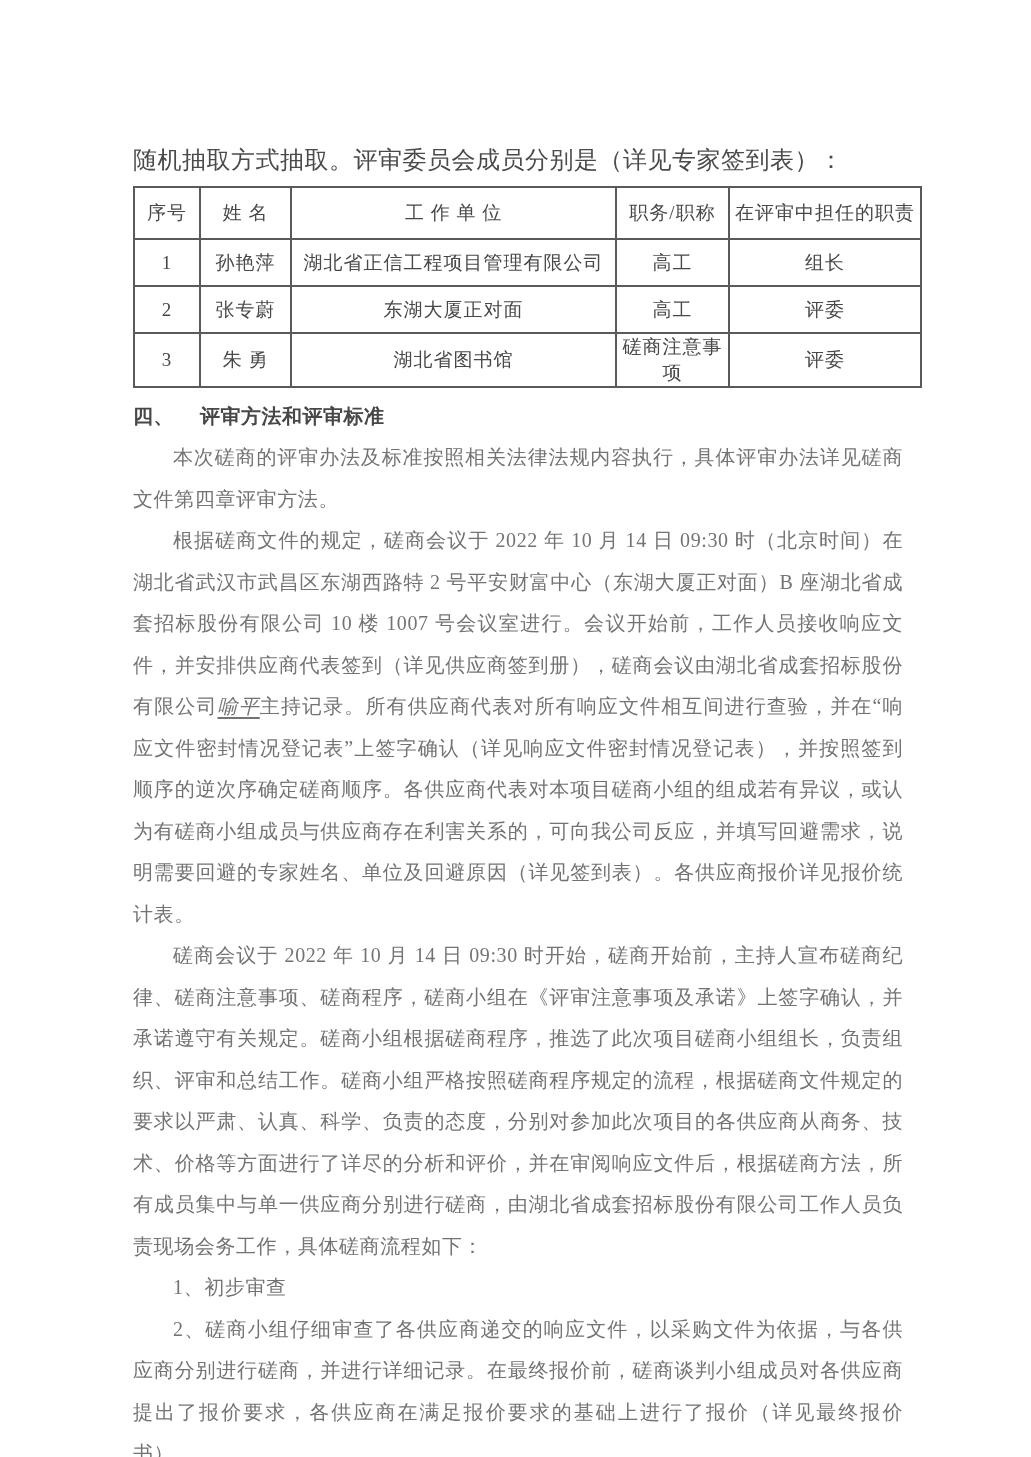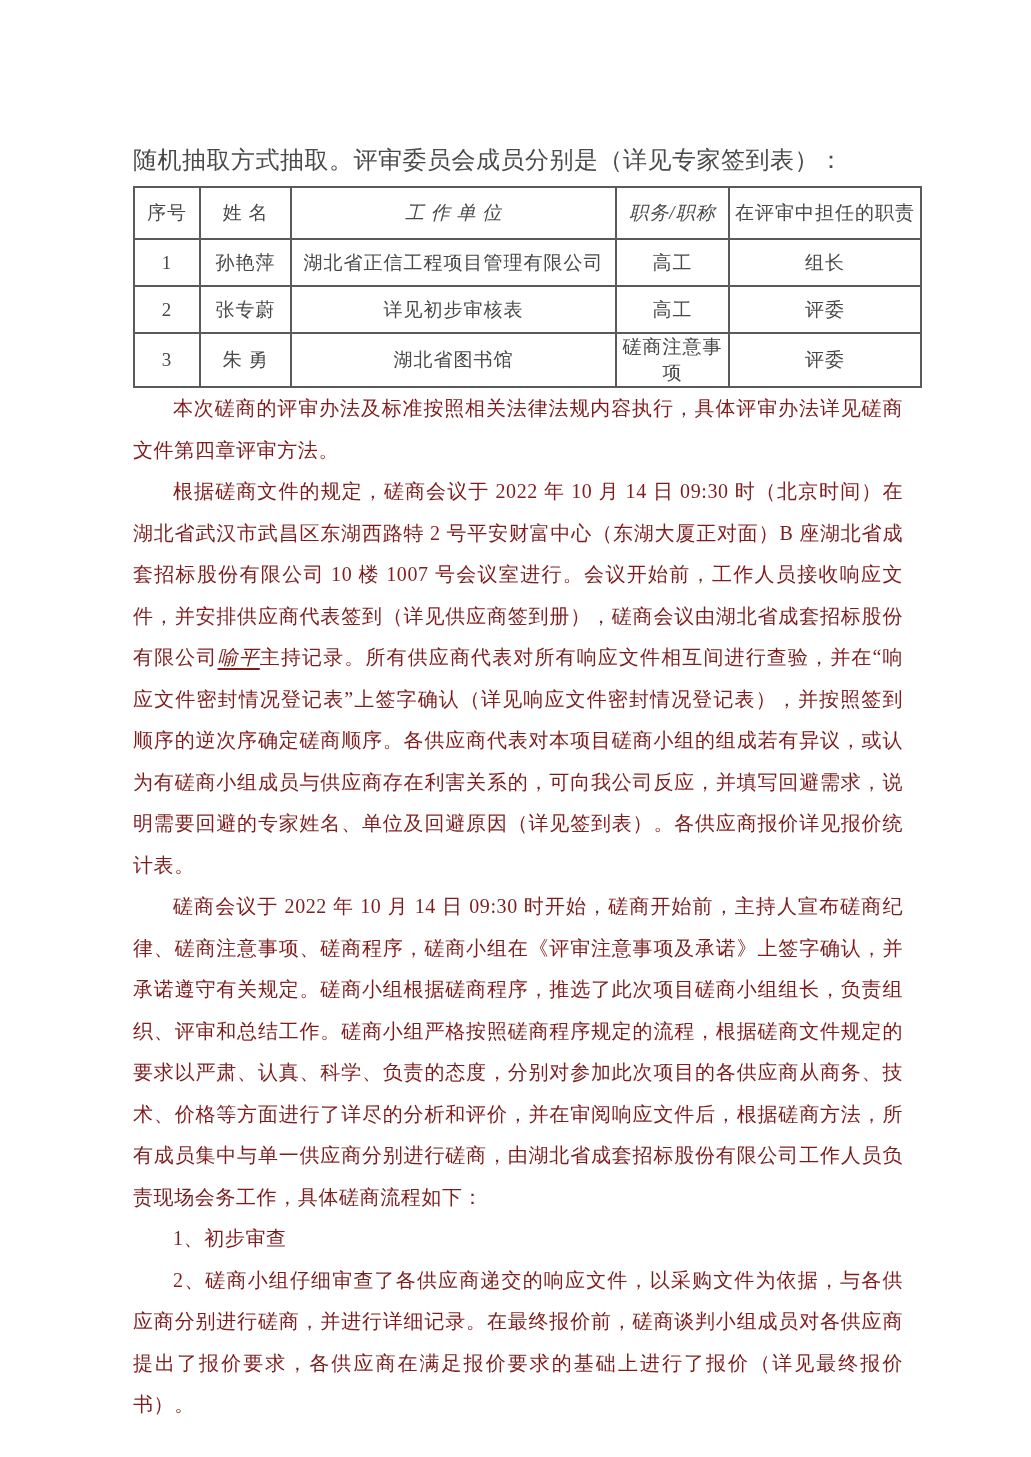--- a/index.html
+++ b/index.html
@@ -40,22 +40,22 @@
     vertical-align: middle;
     font-size: 19px;
     letter-spacing: 1px;
     padding: 0 4px;
     overflow: hidden;
   }
   table.committee tr.hdr td { height: 50px; }
   table.committee tr.data td { height: 45px; }
   .col-no  { width: 56px; }
   .col-name{ width: 81px; margin-left: 32px; }
-  .col-org { width: 315px; font-style: italic; }
-  .col-title{ width: 103px; font-style: italic; }
+  .col-org { width: 315px; }
+  .col-title{ width: 103px; }
   .col-role{ width: 182px; }
 
   .sec-heading {
     font-family: "Liberation Sans", sans-serif;
     font-weight: bold;
     font-size: 20px;
     color: #474747;
     line-height: 42px;
     margin-top: 7px;
     letter-spacing: 0.5px;
@@ -64,21 +64,21 @@
     display: inline-block;
     min-width: 67px;
   }
   .body-para {
     font-size: 20px;
     line-height: 41.5px;
     text-align: justify;
     text-indent: 2em;
     letter-spacing: 0.6px;
     margin: 0;
-    color: #7f1d1d;
+    color: #737373;
   }
   .u-name {
     text-decoration: underline;
     text-underline-offset: 4px;
     font-style: italic;
   }
 </style>
 </head>
 <body>
 
@@ -98,34 +98,37 @@
       <tr class="data">
         <td>1</td>
         <td>孙艳萍</td>
         <td>湖北省正信工程项目管理有限公司</td>
         <td>高工</td>
         <td>组长</td>
       </tr>
       <tr class="data">
         <td>2</td>
         <td>张专蔚</td>
-        <td>详见初步审核表</td>
+        <td>东湖大厦正对面</td>
         <td>高工</td>
         <td>评委</td>
       </tr>
       <tr class="data">
         <td>3</td>
         <td>朱 勇</td>
         <td>湖北省图书馆</td>
         <td>磋商注意事项</td>
         <td>评委</td>
       </tr>
     </tbody>
   </table>
 
+  <div class="sec-heading">
+    <span class="sec-num">四、</span><span>评审方法和评审标准</span>
+  </div>
   <p class="body-para">本次磋商的评审办法及标准按照相关法律法规内容执行，具体评审办法详见磋商文件第四章评审方法。</p>
 
 
   <p class="body-para"><span>根据磋商文件的规定，磋商会议于 2022 年 10 月 14 日 09:30 时（北京时间）在湖北省武汉市武昌区东湖西路特 2 号平安财富中心（东湖大厦正对面）B 座湖北省成套招标股份有限公司 10 楼 1007 号会议室进行。会议开始前，工作人员接收响应文件，并安排供应商代表签到（详见供应商签到册），磋商会议由湖北省成套招标股份有限公司</span><span class="u-name">喻平</span><span>主持记录。所有供应商代表对所有响应文件相互间进行查验，并在“响应文件密封情况登记表”上签字确认（详见响应文件密封情况登记表），并按照签到顺序的逆次序确定磋商顺序。各供应商代表对本项目磋商小组的组成若有异议，或认为有磋商小组成员与供应商存在利害关系的，可向我公司反应，并填写回避需求，说明需要回避的专家姓名、单位及回避原因（详见签到表）。各供应商报价详见报价统计表。</span></p>
 
   <p class="body-para">磋商会议于 2022 年 10 月 14 日 09:30 时开始，磋商开始前，主持人宣布磋商纪律、磋商注意事项、磋商程序，磋商小组在《评审注意事项及承诺》上签字确认，并承诺遵守有关规定。磋商小组根据磋商程序，推选了此次项目磋商小组组长，负责组织、评审和总结工作。磋商小组严格按照磋商程序规定的流程，根据磋商文件规定的要求以严肃、认真、科学、负责的态度，分别对参加此次项目的各供应商从商务、技术、价格等方面进行了详尽的分析和评价，并在审阅响应文件后，根据磋商方法，所有成员集中与单一供应商分别进行磋商，由湖北省成套招标股份有限公司工作人员负责现场会务工作，具体磋商流程如下：</p>
 
   <p class="body-para">1、初步审查</p>
   <p class="body-para">2、磋商小组仔细审查了各供应商递交的响应文件，以采购文件为依据，与各供应商分别进行磋商，并进行详细记录。在最终报价前，磋商谈判小组成员对各供应商提出了报价要求，各供应商在满足报价要求的基础上进行了报价（详见最终报价书）。</p>
 

